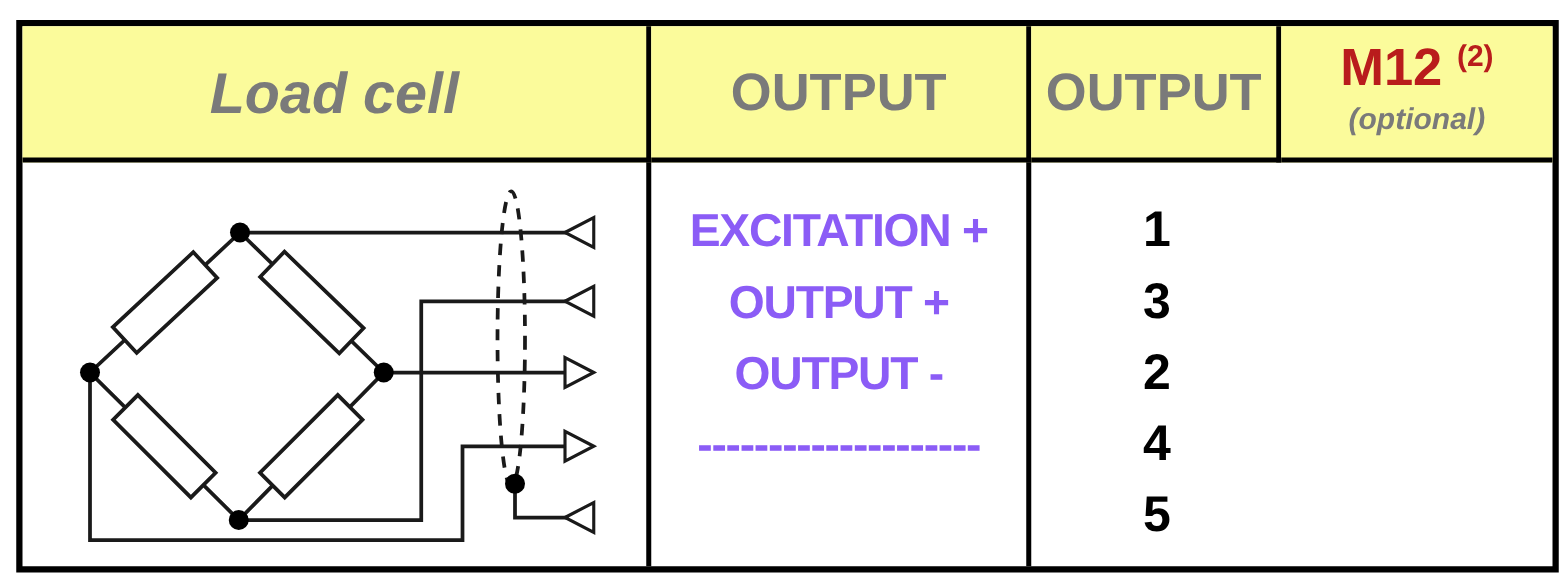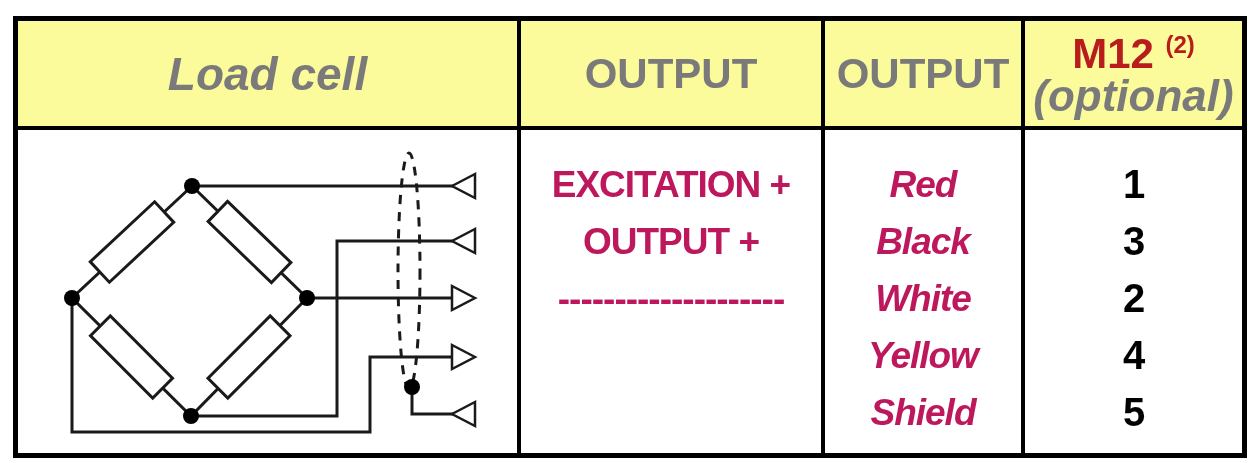--- a/index.html
+++ b/index.html
@@ -53,35 +53,35 @@
     line-height: 44px;
   }
   .m12-line sup {
     font-size: 24px;
     vertical-align: super;
     line-height: 0;
   }
   .optional-line {
     color: #7a7a7a;
     font-style: italic;
-    font-size: 44px;
+    font-size: 24px;
     line-height: 40px;
   }
   .body-col {
     display: flex;
     flex-direction: column;
     align-items: center;
     padding-top: 26px;
   }
   .body-line {
     line-height: 57px;
     height: 57px;
     font-size: 37px;
     font-weight: bold;
-    color: #be185d;
+    color: #8b5cf6;
     letter-spacing: -1px;
     white-space: nowrap;
   }
   .col-cable .body-line { font-style: italic; }
   .col-m12 .body-line {
     color: #000000;
     font-size: 40px;
   }
   .diagram-cell {
     display: flex;
@@ -146,30 +146,24 @@
           <circle cx="289" cy="168" r="8"></circle>
           <circle cx="173" cy="286" r="8"></circle>
           <circle cx="394" cy="257" r="8"></circle>
         </g>
       </svg>
     </div>
 
     <div class="cell v-border body-col col-output">
       <div class="body-line">EXCITATION +</div>
       <div class="body-line">OUTPUT +</div>
+      <div class="body-line">OUTPUT -</div>
       <div class="body-line">--------------------</div>
     </div>
 
-    <div class="cell v-border body-col col-cable">
-      <div class="body-line">Red</div>
-      <div class="body-line">Black</div>
-      <div class="body-line">White</div>
-      <div class="body-line">Yellow</div>
-      <div class="body-line">Shield</div>
-    </div>
 
     <div class="cell body-col col-m12">
       <div class="body-line">1</div>
       <div class="body-line">3</div>
       <div class="body-line">2</div>
       <div class="body-line">4</div>
       <div class="body-line">5</div>
     </div>
 
   </div>

